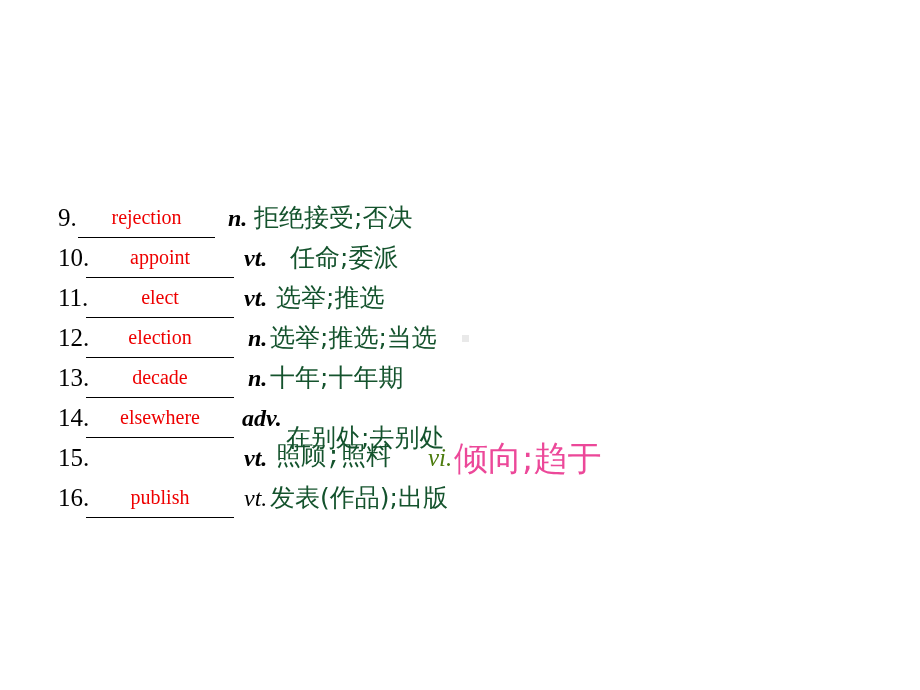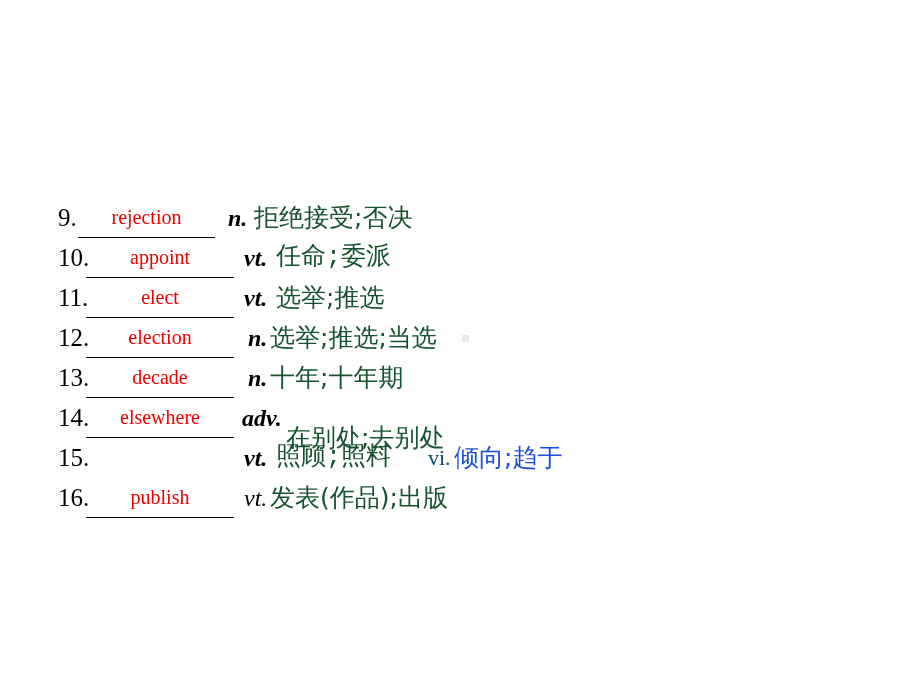--- a/index.html
+++ b/index.html
@@ -90,29 +90,30 @@
     font-size: 25px;
     color: #14532d;
     font-family: "DejaVu Sans", "Liberation Sans", sans-serif;
     font-weight: normal;
   }
 
   
   .pos2 {
     position: absolute;
     top: 0;
-    font-size: 22px;
-    color: #0c4a6e;
+    font-size: 25px;
+    font-style: italic;
+    color: #4d7c0f;
     font-family: "Liberation Serif", "DejaVu Serif", serif;
   }
   .gloss2 {
     position: absolute;
     top: 0;
-    font-size: 25px;
-    color: #1d4ed8;
+    font-size: 34px;
+    color: #ec4899;
     font-family: "DejaVu Sans", "Liberation Sans", sans-serif;
   }
 
   
   .speck {
     position: absolute;
     width: 7px;
     height: 7px;
     background: #e9e9e9;
     top: 17px;
@@ -132,21 +133,21 @@
       <span class="pos bold" style="left:170px;">n.</span>
       <span class="gloss" style="left:196px;">拒绝接受;否决</span>
     </div>
 
     <div class="entry">
       <span class="num">10.</span>
       <span class="blank" style="left:28px; width:148px;">
         <span class="answer">appoint</span>
       </span>
       <span class="pos bold" style="left:186px;">vt.</span>
-      <span class="gloss" style="left:218px;font-family:Liberation Mono, monospace;">任命;委派</span>
+      <span class="gloss" style="left:232px;">任命;委派</span>
     </div>
 
     <div class="entry">
       <span class="num">11.</span>
       <span class="blank" style="left:28px; width:148px;">
         <span class="answer">elect</span>
       </span>
       <span class="pos bold" style="left:186px;">vt.</span>
       <span class="gloss" style="left:218px;">选举;推选</span>
     </div>

